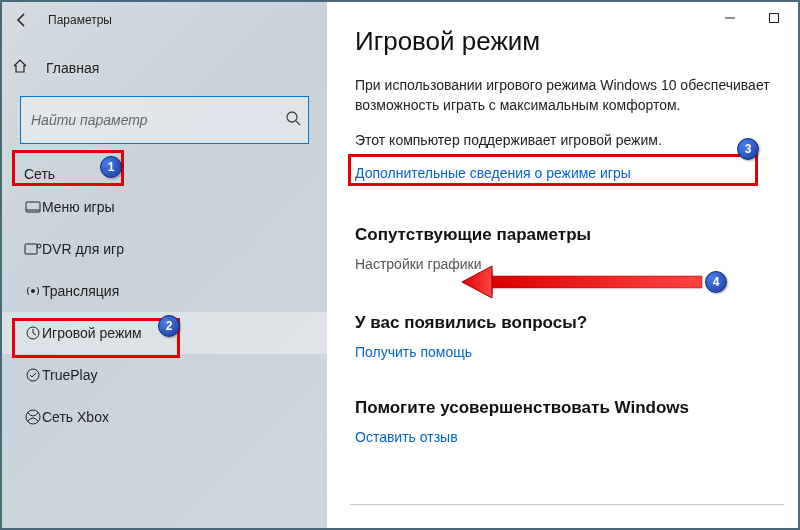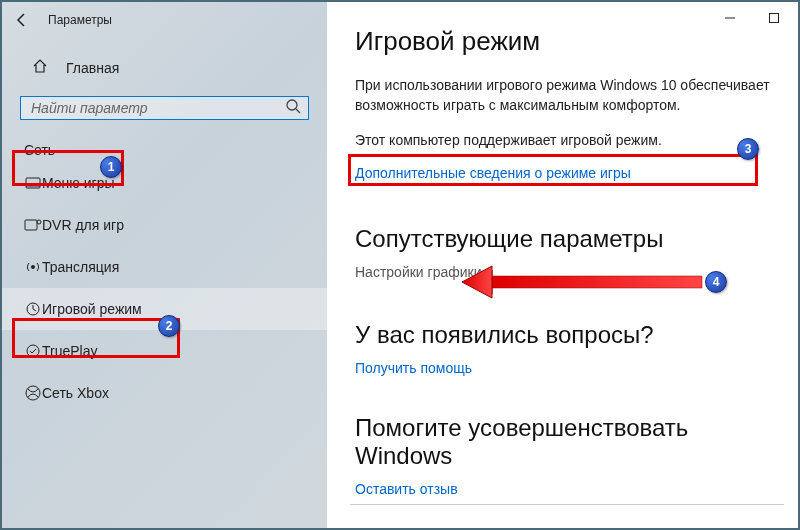--- a/index.html
+++ b/index.html
@@ -2,24 +2,24 @@
 <html><head>
 <meta charset="utf-8">
 <style>
 *{margin:0;padding:0;box-sizing:border-box;font-family:"Segoe UI",Arial,sans-serif}
 body{width:800px;height:530px;border:2px solid #4a6a7a;overflow:hidden;background:#fff;position:relative}
 .app{display:flex;height:100%}
 .sidebar{width:325px;background:linear-gradient(135deg,#d5dce2 0%,#c8d2da 40%,#d0d8de 100%);height:100%;overflow:hidden}
 .titlebar{display:flex;align-items:center;height:34px;padding:18px 10px;gap:16px}
 .back-btn{width:20px;height:20px;display:flex;align-items:center;justify-content:center;cursor:pointer}
 .title{font-size:12px;color:#222}
-.home-row{display:flex;align-items:center;height:40px;padding:0 30px;gap:18px;margin-top:10px;cursor:pointer}
+.home-row{display:flex;align-items:center;height:40px;padding:0 10px;gap:18px;margin-top:10px;cursor:pointer}
 .home-row .label{font-size:14px;color:#222}
 .search-wrap{margin:8px 18px 12px 18px}
-.search-input{width:100%;height:24px;border:1px solid #0078d4;background:rgba(255,255,255,0.4);padding:0 34px 0 10px;font-size:14px;color:#555;outline:none}
+.search-input{width:100%;height:48px;border:1px solid #0078d4;background:rgba(255,255,255,0.4);padding:0 34px 0 10px;font-size:14px;color:#555;outline:none}
 .search-input::placeholder{color:#666;font-style:italic}
 .search-wrap{position:relative}
 .search-icon{position:absolute;right:8px;top:50%;transform:translateY(-50%);color:#444}
 .group-header{padding:10px 22px 4px;font-size:14px;color:#222}
 .nav-item{display:flex;align-items:center;height:42px;padding:0 22px;gap:0;cursor:pointer}
 .nav-item.active{background:rgba(255,255,255,0.35)}
 .nav-item .label{font-size:14px;color:#222}
 .nav-item .icon{width:18px;display:flex;align-items:center;justify-content:center;color:#222}
 .hl{border:3px solid #e20000;position:absolute;pointer-events:none}
 .hl1{left:10px;top:148px;width:112px;height:36px}
@@ -27,21 +27,21 @@
 .hl3{left:346px;top:152px;width:410px;height:32px}
 .badge{position:absolute;width:22px;height:22px;border-radius:50%;background:radial-gradient(circle at 30% 30%,#4a7de8,#1a3a9e);color:#fff;font-size:12px;font-weight:bold;display:flex;align-items:center;justify-content:center;border:1px solid #0a2a7a;box-shadow:1px 1px 2px rgba(0,0,0,0.3)}
 .b1{left:98px;top:154px}
 .b2{left:156px;top:313px}
 .b3{left:735px;top:136px}
 .b4{left:703px;top:269px}
 .main{flex:1;padding:24px 28px 24px 28px;background:#fff;overflow:auto}
 .main h1{font-size:26px;font-weight:400;color:#111;margin-bottom:18px}
 .main p{font-size:14px;color:#222;line-height:1.45;margin-bottom:14px}
 .main .link{color:#0066cc;font-size:14px;cursor:pointer;margin-bottom:22px;display:inline-block}
-.main h2{font-size:24px;font-weight:400;color:#111;margin-top:22px;margin-bottom:10px}
+.main h2{font-size:17px;font-weight:700;color:#111;margin-top:22px;margin-bottom:10px}
 .main .sub-link{color:#555;font-size:14px;cursor:pointer;display:inline-block}
 .win-controls{position:absolute;top:2px;right:2px;display:flex}
 .win-btn{width:44px;height:28px;display:flex;align-items:center;justify-content:center;color:#222;cursor:pointer}
 .footer-line{position:absolute;left:348px;right:14px;top:502px;height:1px;background:#ccc}
 .arrow-svg{position:absolute;left:460px;top:260px;pointer-events:none}
 </style>
 </head>
 <body>
 
 <div class="app">

